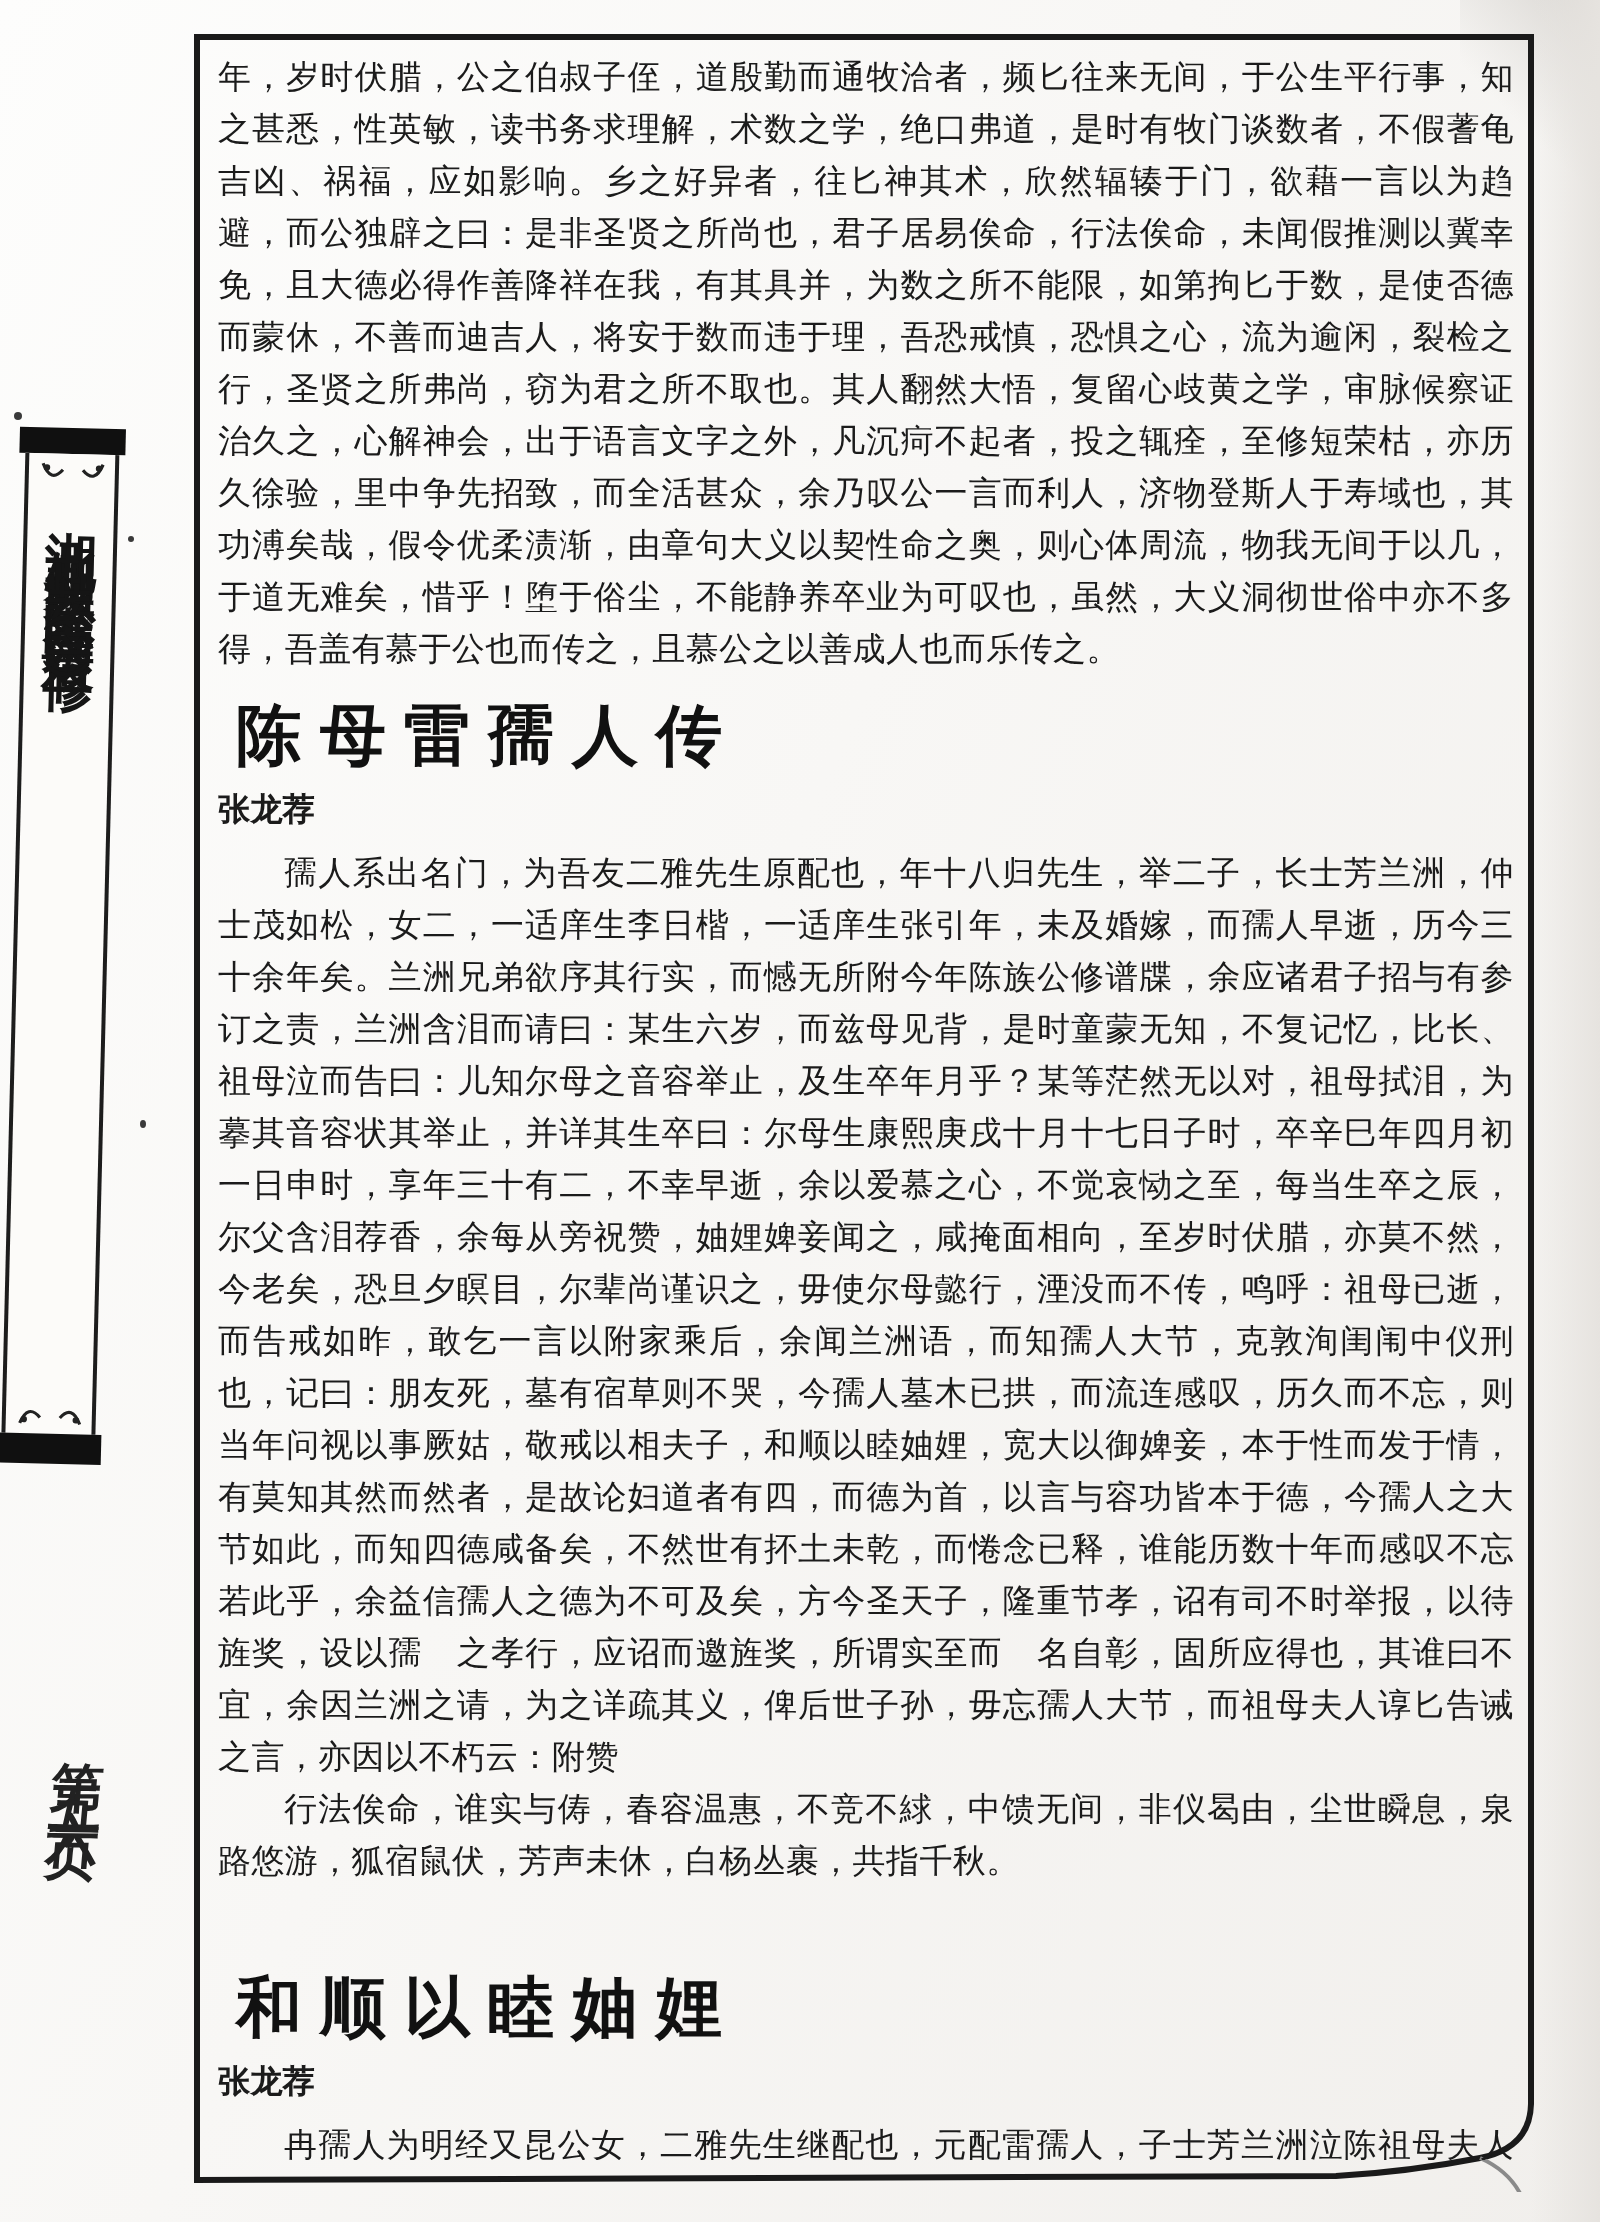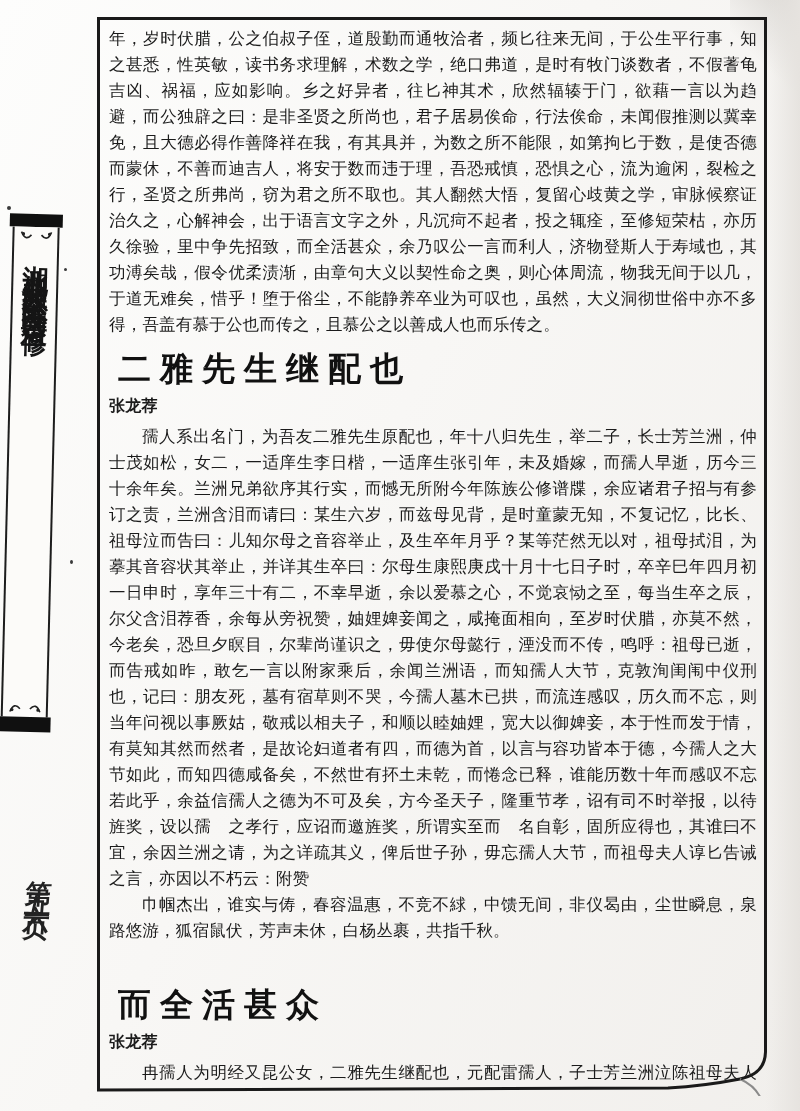--- a/index.html
+++ b/index.html
@@ -104,22 +104,22 @@
 
 <div class="frame">
   <svg class="frame-border" viewBox="0 0 672 1080" preserveAspectRatio="none">
     <path d="M2.5,2.5 L669.5,2.5 L669.5,1036 Q669,1058 644,1063 Q608,1070 572,1072 L2.5,1074 Z" fill="none" stroke="#1a1a1a" stroke-width="3"></path>
     <path d="M644,1063 Q662,1071 667,1088" fill="none" stroke="#8a8a8a" stroke-width="2"></path>
   </svg>
 
   <div class="text-area">
     <p class="cont">年，岁时伏腊，公之伯叔子侄，道殷勤而通牧洽者，频匕往来无间，于公生平行事，知之甚悉，性英敏，读书务求理解，术数之学，绝口弗道，是时有牧门谈数者，不假蓍龟吉凶、祸福，应如影响。乡之好异者，往匕神其术，欣然辐辏于门，欲藉一言以为趋避，而公独辟之曰：是非圣贤之所尚也，君子居易俟命，行法俟命，未闻假推测以冀幸免，且大德必得作善降祥在我，有其具并，为数之所不能限，如第拘匕于数，是使否德而蒙休，不善而迪吉人，将安于数而违于理，吾恐戒慎，恐惧之心，流为逾闲，裂检之行，圣贤之所弗尚，窃为君之所不取也。其人翻然大悟，复留心歧黄之学，审脉候察证治久之，心解神会，出于语言文字之外，凡沉疴不起者，投之辄痊，至修短荣枯，亦历久徐验，里中争先招致，而全活甚众，余乃叹公一言而利人，济物登斯人于寿域也，其功溥矣哉，假令优柔渍渐，由章句大义以契性命之奥，则心体周流，物我无间于以几，于道无难矣，惜乎！堕于俗尘，不能静养卒业为可叹也，虽然，大义洞彻世俗中亦不多得，吾盖有慕于公也而传之，且慕公之以善成人也而乐传之。</p>
 
-    <h1 class="sec-title">二雅先生继配也</h1>
+    <h1 class="sec-title">陈母雷孺人传</h1>
     <div class="sec-author">张龙荐</div>
     <p class="ind">孺人系出名门，为吾友二雅先生原配也，年十八归先生，举二子，长士芳兰洲，仲士茂如松，女二，一适庠生李日楷，一适庠生张引年，未及婚嫁，而孺人早逝，历今三十余年矣。兰洲兄弟欲序其行实，而憾无所附今年陈族公修谱牒，余应诸君子招与有参订之责，兰洲含泪而请曰：某生六岁，而兹母见背，是时童蒙无知，不复记忆，比长、祖母泣而告曰：儿知尔母之音容举止，及生卒年月乎？某等茫然无以对，祖母拭泪，为摹其音容状其举止，并详其生卒曰：尔母生康熙庚戌十月十七日子时，卒辛巳年四月初一日申时，享年三十有二，不幸早逝，余以爱慕之心，不觉哀恸之至，每当生卒之辰，尔父含泪荐香，余每从旁祝赞，妯娌婢妾闻之，咸掩面相向，至岁时伏腊，亦莫不然，今老矣，恐旦夕瞑目，尔辈尚谨识之，毋使尔母懿行，湮没而不传，鸣呼：祖母已逝，而告戒如昨，敢乞一言以附家乘后，余闻兰洲语，而知孺人大节，克敦洵闺闱中仪刑也，记曰：朋友死，墓有宿草则不哭，今孺人墓木已拱，而流连感叹，历久而不忘，则当年问视以事厥姑，敬戒以相夫子，和顺以睦妯娌，宽大以御婢妾，本于性而发于情，有莫知其然而然者，是故论妇道者有四，而德为首，以言与容功皆本于德，今孺人之大节如此，而知四德咸备矣，不然世有抔土未乾，而惓念已释，谁能历数十年而感叹不忘若此乎，余益信孺人之德为不可及矣，方今圣天子，隆重节孝，诏有司不时举报，以待旌奖，设以孺　之孝行，应诏而邀旌奖，所谓实至而　名自彰，固所应得也，其谁曰不宜，余因兰洲之请，为之详疏其义，俾后世子孙，毋忘孺人大节，而祖母夫人谆匕告诫之言，亦因以不朽云：附赞</p>
-    <p class="ind">巾帼杰出，谁实与俦，春容温惠，不竞不絿，中馈无间，非仪曷由，尘世瞬息，泉路悠游，狐宿鼠伏，芳声未休，白杨丛裹，共指千秋。</p>
+    <p class="ind">行法俟命，谁实与俦，春容温惠，不竞不絿，中馈无间，非仪曷由，尘世瞬息，泉路悠游，狐宿鼠伏，芳声未休，白杨丛裹，共指千秋。</p>
 
-    <h1 class="sec-title second">而全活甚众</h1>
+    <h1 class="sec-title second">和顺以睦妯娌</h1>
     <div class="sec-author">张龙荐</div>
     <p class="ind">冉孺人为明经又昆公女，二雅先生继配也，元配雷孺人，子士芳兰洲泣陈祖母夫人言，余既次其行实而传之，兰洲同诸昆弟复请曰，芳生失恃，上有姊，姆训未娴，下有</p>
   </div>
 </div>
 
 </body></html>

